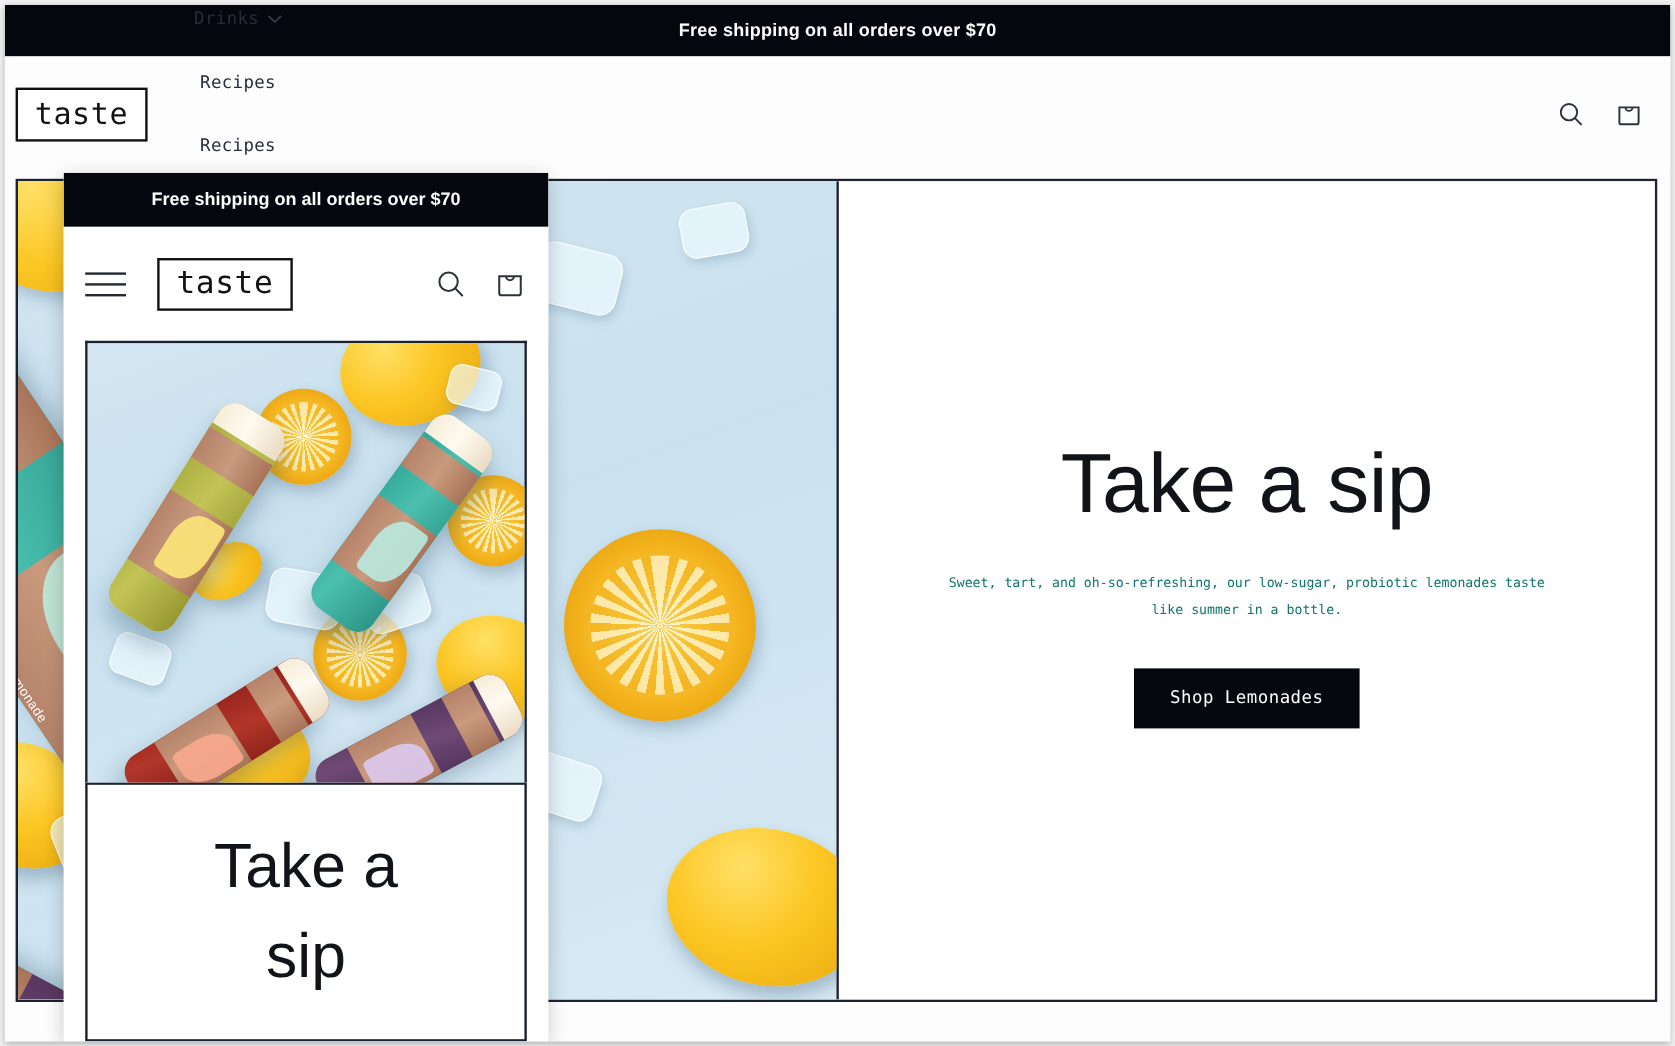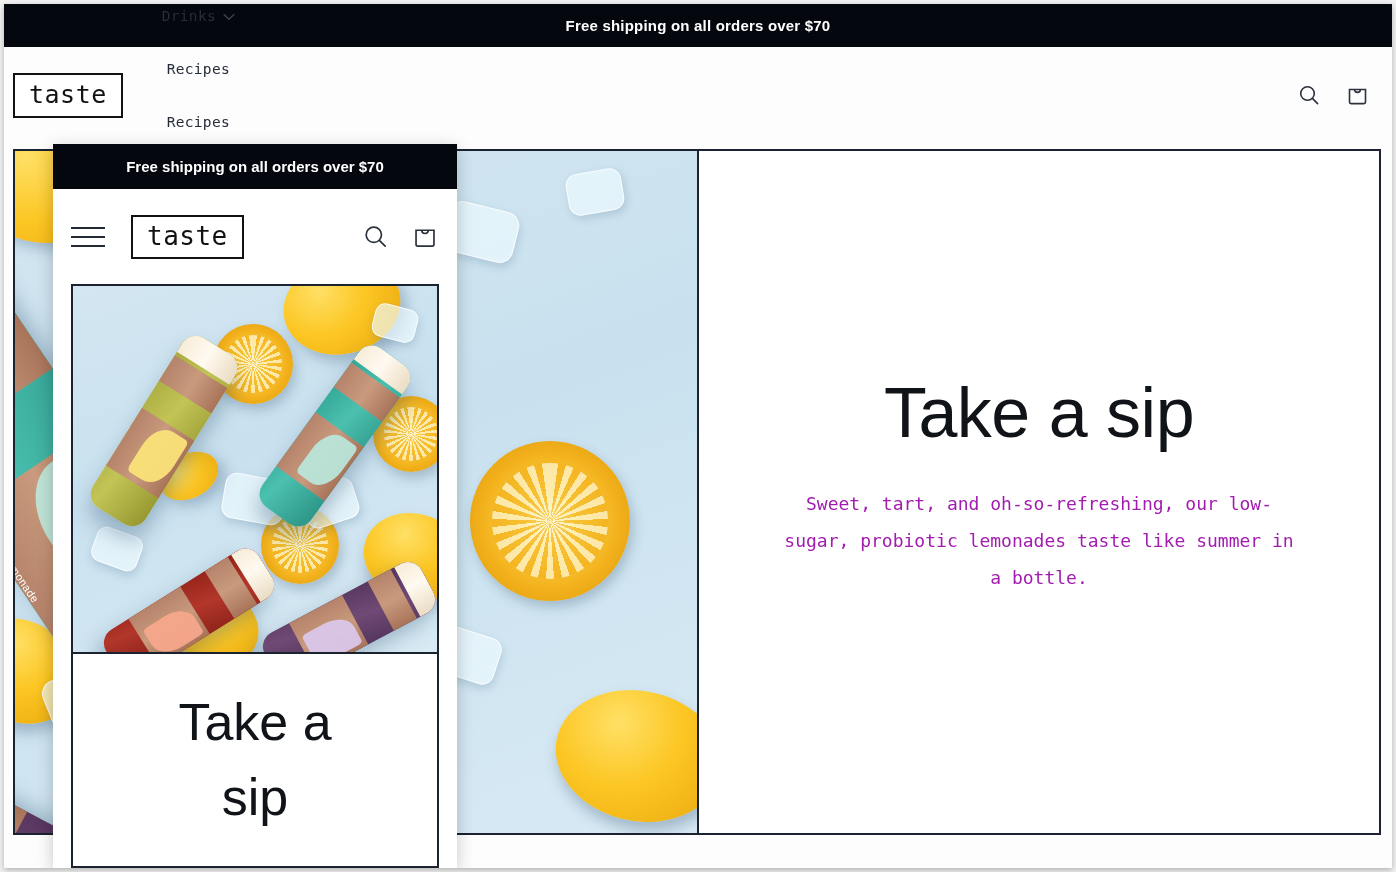--- a/index.html
+++ b/index.html
@@ -120,22 +120,22 @@
     font-family: "Liberation Sans", sans-serif;
     font-size: 70px;
     font-weight: 400;
     color: #101418;
     letter-spacing: -0.5px;
     line-height: 1.05;
   }
   #hero-body {
     margin-top: 35px;
     font-family: "DejaVu Sans Mono", monospace;
-    font-size: 18px;
-    color: #a21caf;
+    font-size: 11px;
+    color: #0f766e;
     text-align: center;
     line-height: 2.05;
     max-width: 510px;
     letter-spacing: 0px;
   }
   #hero-cta {
     margin-top: 37px;
     background: #05070f;
     color: #ffffff;
     border: none;
@@ -378,20 +378,21 @@
              background:linear-gradient(100deg,#e98f72,#f4a88c 50%,#d87a5e);">
           
           
         </div>
       </div>
     </div>
 
     <div id="hero-content">
       <h1 id="hero-heading">Take a sip</h1>
       <p id="hero-body">Sweet, tart, and oh-so-refreshing, our low-sugar, probiotic lemonades taste like summer in a bottle.</p>
+      <button id="hero-cta">Shop Lemonades</button>
     </div>
 
   </div>
 
   <div id="mobile-overlay">
 
     <div id="m-announcement">
       <span class="ann-text">Free shipping on all orders over $70</span>
     </div>
 

